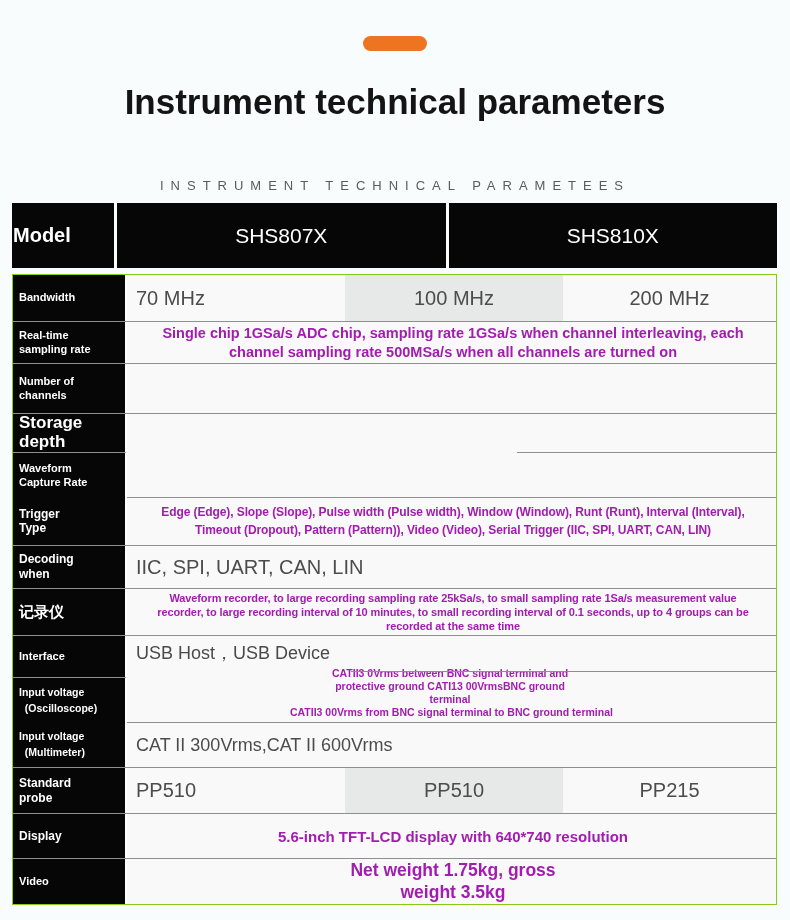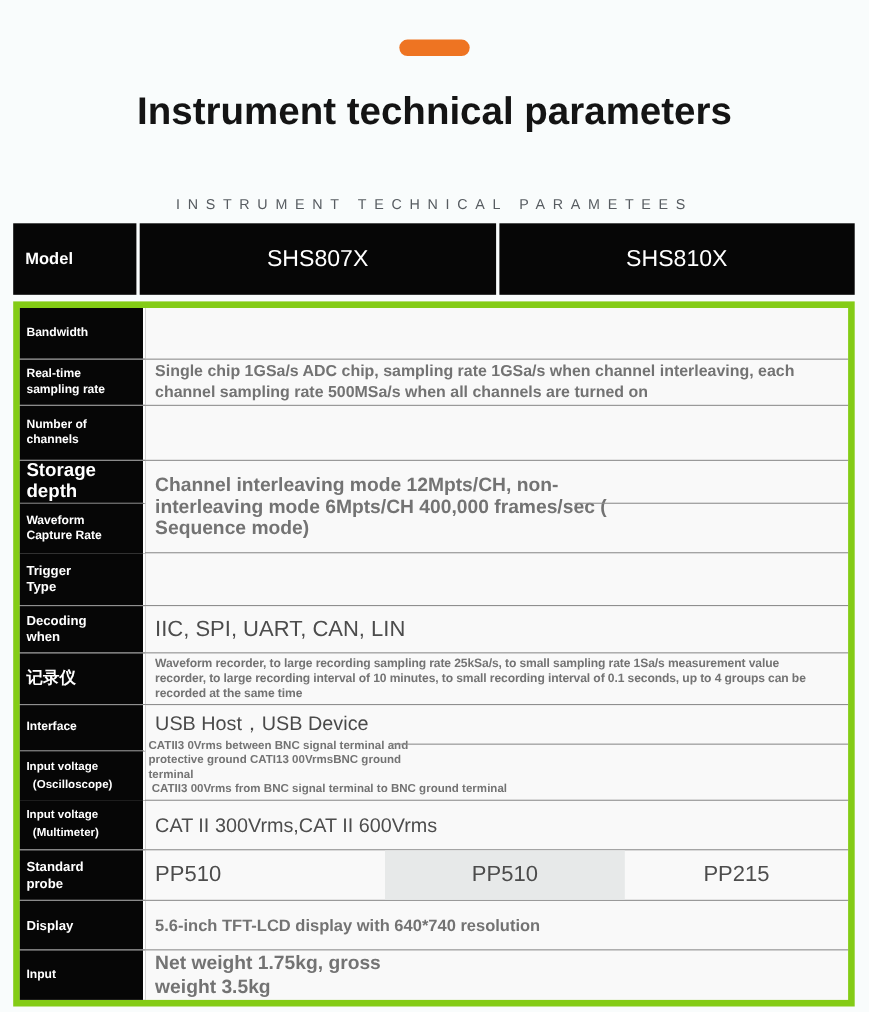--- a/index.html
+++ b/index.html
@@ -13,36 +13,36 @@
     font-size:35px;font-weight:700;color:#141414;letter-spacing:0;}
   .subtitle{position:absolute;top:178px;left:0;width:790px;text-align:center;
     font-size:13px;letter-spacing:7px;color:#575c61;}
 
   .spec{position:absolute;left:12px;top:203px;width:765px;}
 
   
   .thead{display:flex;height:65px;gap:3px;}
   .th{background:#060606;color:#ffffff;display:flex;align-items:center;justify-content:center;
     font-size:21px;font-weight:500;flex:1;}
-  .th-model{flex:none;width:112px;justify-content:flex-start;padding-left:11px;
-    font-size:15px;font-weight:700;box-sizing:border-box;}
-
-  
-  .tbody{margin-top:6px;border:6px solid #84cc16;background:#f9f9f9;}
+  .th-model{flex:none;width:102px;justify-content:flex-start;padding-left:1px;
+    font-size:20px;font-weight:700;box-sizing:border-box;}
+
+  
+  .tbody{margin-top:6px;border:1px solid #84cc16;background:#f9f9f9;}
   .row{display:flex;border-bottom:1px solid #8f8f8f;box-sizing:border-box;position:relative;}
   .row:last-child{border-bottom:none;}
   .lbl{flex:none;width:114px;background:#060606;color:#fff;border-right:2px solid #fff;
     box-sizing:border-box;display:flex;flex-direction:column;justify-content:center;
     padding-left:6px;padding-right:2px;white-space:pre-line;font-weight:700;
     font-size:11px;line-height:1.25;}
   .lblcol{flex:none;width:114px;display:flex;flex-direction:column;}
   .lblcol .lbl{width:114px;}
   .cell{flex:1;display:flex;flex-direction:column;justify-content:center;
     box-sizing:border-box;overflow:hidden;position:relative;}
-  .txt{white-space:pre-line;color:#737373;font-weight:700;padding-left:9px;padding-right:6px;}
+  .txt{white-space:pre-line;color:#a21caf;font-weight:700;padding-left:9px;padding-right:6px;text-align:center;}
   .val{font-size:20px;color:#4c4c4c;font-weight:400;}
 
   
   .cell.triple{flex-direction:row;}
   .tcol{display:flex;align-items:center;box-sizing:border-box;overflow:hidden;}
   .tcol.c1{width:218px;padding-left:9px;}
   .tcol.c2{width:218px;justify-content:center;}
   .tcol.c3{flex:1;justify-content:center;}
 
   .pdiv{position:absolute;height:1px;background:#8f8f8f;}
@@ -93,20 +93,31 @@
   <div class="thead">
     <div class="th th-model">Model</div>
     <div class="th">SHS807X</div>
     <div class="th">SHS810X</div>
   </div>
 
   <div class="tbody">
 
     <div class="row r-bandwidth">
       <div class="lbl">Bandwidth</div>
+      <div class="cell triple">
+        <div class="tcol c1">
+            <span class="val">70 MHz</span>
+          </div>
+        <div class="tcol c2" style="background:#e7e9e9;">
+            <span class="val">100 MHz</span>
+          </div>
+        <div class="tcol c3">
+            <span class="val">200 MHz</span>
+          </div>
+      </div>
     </div>
 
     <div class="row r-realtime">
       <div class="lbl">Real-time
 sampling rate</div>
       <div class="cell">
           <div class="txt t-realtime">Single chip 1GSa/s ADC chip, sampling rate 1GSa/s when channel interleaving, each
 channel sampling rate 500MSa/s when all channels are turned on</div>
         </div>
     </div>
@@ -117,30 +128,31 @@
     </div>
 
     <div class="row r-storage">
       <div class="lblcol">
         <div class="lbl lg" style="height:39px;border-bottom:1px solid #8f8f8f;">Storage
 depth</div>
         <div class="lbl md" style="height:45px;">Waveform
 Capture Rate</div>
       </div>
       <div class="cell">
-        <div class="txt t-storage">Channel interleaving mode 12Mpts/CH, non-
-interleaving mode 6Mpts/CH 400,000 frames/sec (
-Sequence mode)</div>
         <div class="pdiv" style="top:38px;left:390px;right:0;"></div>
       </div>
     </div>
 
     <div class="row r-trigger">
       <div class="lbl trig">Trigger
 Type</div>
+      <div class="cell">
+          <div class="txt t-trigger">Edge (Edge), Slope (Slope), Pulse width (Pulse width), Window (Window), Runt (Runt), Interval (Interval),
+Timeout (Dropout), Pattern (Pattern)), Video (Video), Serial Trigger (IIC, SPI, UART, CAN, LIN)</div>
+        </div>
     </div>
 
     <div class="row r-decoding">
       <div class="lbl sm12">Decoding
 when</div>
       <div class="cell">
           <span class="val" style="padding-left:9px;">IIC, SPI, UART, CAN, LIN</span>
         </div>
     </div>
 
@@ -194,21 +206,21 @@
     </div>
 
     <div class="row r-display">
       <div class="lbl sm12">Display</div>
       <div class="cell">
           <div class="txt t-display">5.6-inch TFT-LCD display with 640*740 resolution</div>
         </div>
     </div>
 
     <div class="row r-weight">
-      <div class="lbl">Input</div>
+      <div class="lbl">Video</div>
       <div class="cell">
           <div class="txt t-weight">Net weight 1.75kg, gross
 weight 3.5kg</div>
         </div>
     </div>
 
   </div>
 </div>
 
 </body></html>

